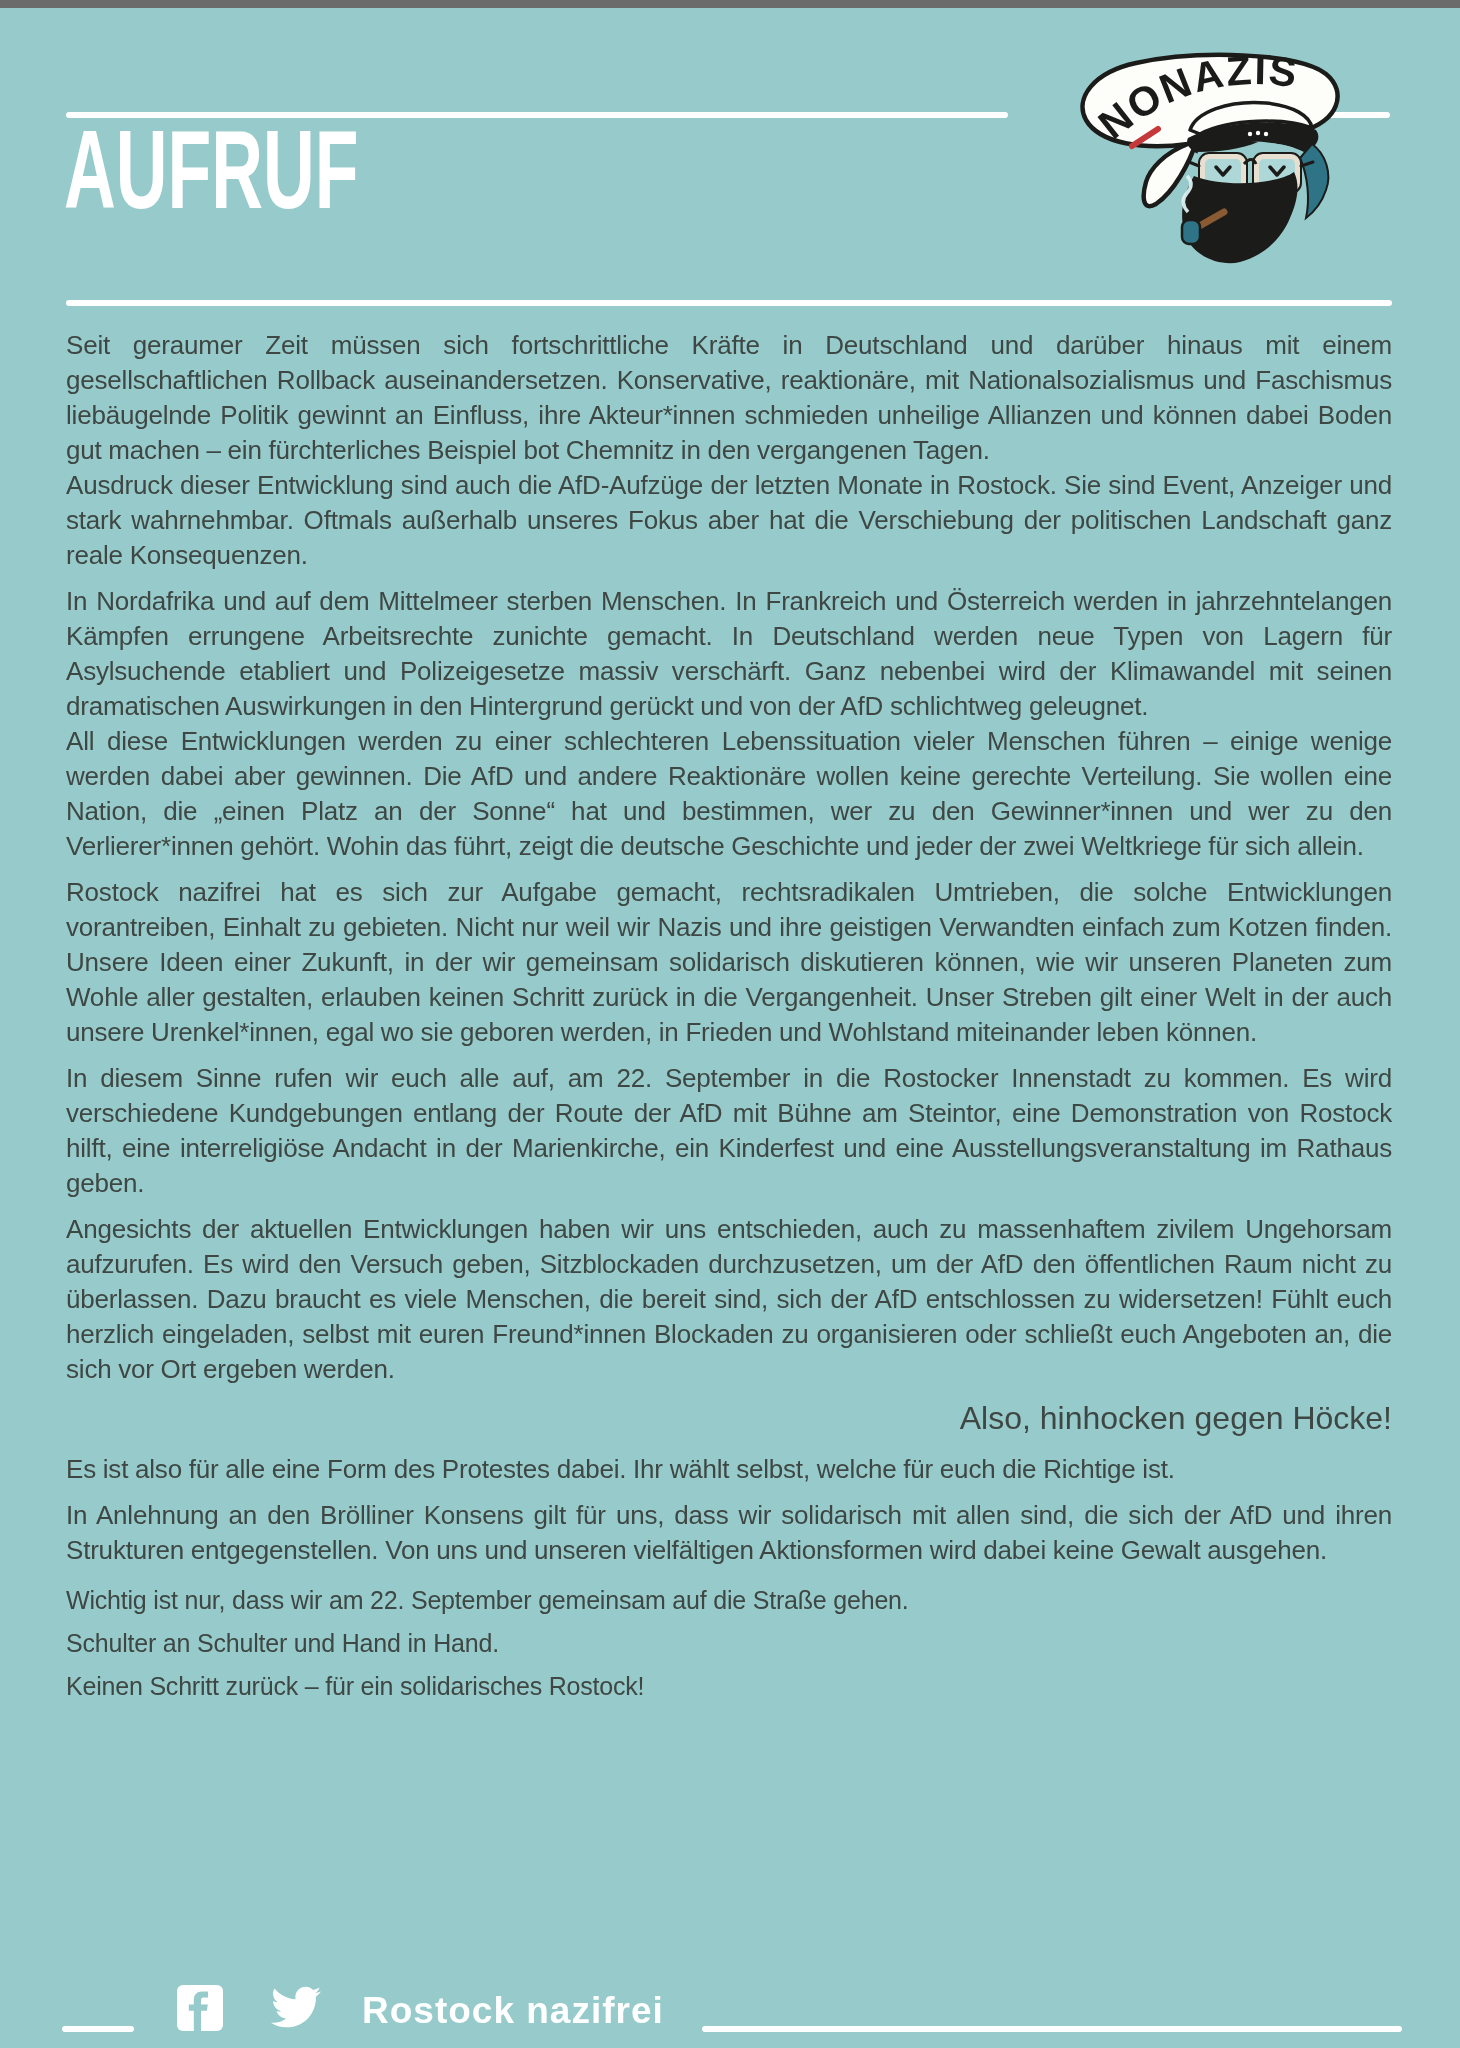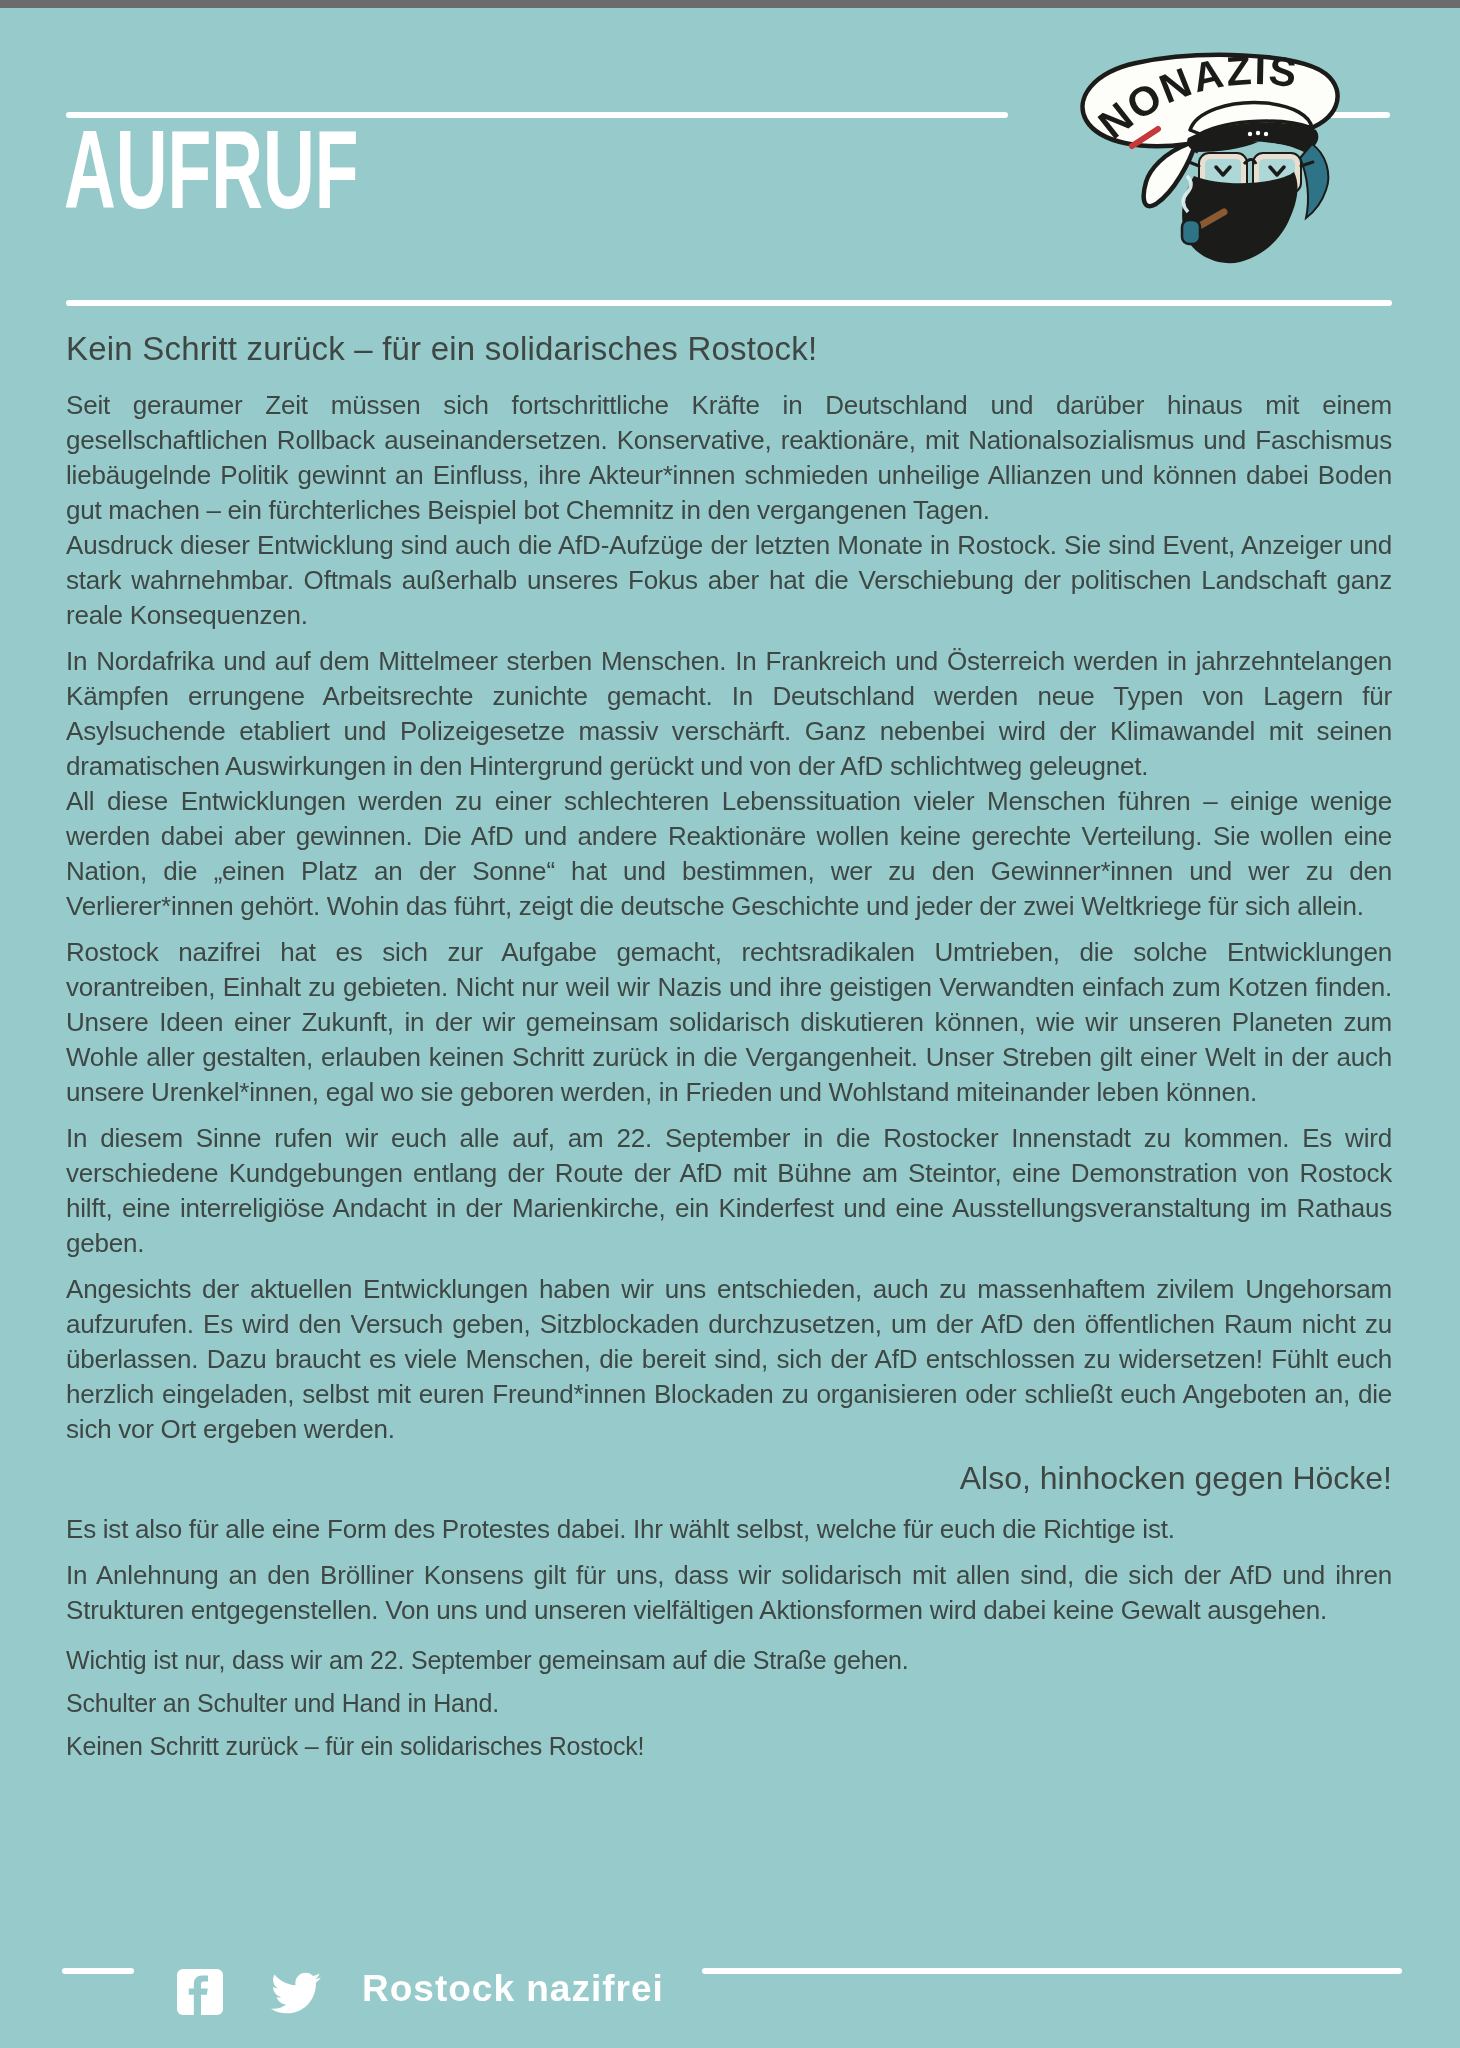--- a/index.html
+++ b/index.html
@@ -35,21 +35,21 @@
   }
   .subheading{
     font-size:32px;font-weight:normal;line-height:40px;
     margin:4px 0 14px 0;
     text-align:right;
   }
   .closing{margin-top:6px;}
   .closing p{margin:0;font-size:25px;line-height:43px;letter-spacing:-0.2px;}
   .footer{
     position:absolute;left:62px;right:58px;top:1960px;height:64px;
-    display:flex;align-items:flex-start;gap:20px;
+    display:flex;align-items:flex-end;gap:20px;
   }
   .fdash{width:72px;height:6px;background:#ffffff;border-radius:3px;margin-right:22px;}
   .fb-icon{width:48px;height:48px;margin-right:24px;flex:none;}
   .tw-icon{width:56px;height:50px;margin-right:18px;flex:none;}
   .brand{
     color:#ffffff;font-size:37px;font-weight:bold;letter-spacing:1px;
     white-space:nowrap;margin-right:18px;
   }
   .fline{flex:1;height:6px;background:#ffffff;border-radius:3px;}
   .bottom-strip{position:absolute;left:0;right:0;bottom:0;height:6px;background:#7eb1b2;}
@@ -99,21 +99,20 @@
     <path d="M122,124 C108,146 106,174 118,192 C130,208 152,214 168,210 C188,205 208,190 218,166 C226,148 228,132 222,120 C206,132 152,136 122,124 Z" fill="#1b1b19"></path>
 
     <path d="M116,160 q-9,-10 -1,-19 q8,-9 0,-17" stroke="#dcefee" stroke-width="3.5" fill="none" opacity="0.95"></path>
     <path d="M152,160 L124,176" stroke="#8a5a33" stroke-width="7" stroke-linecap="round"></path>
     <rect x="110" y="168" width="18" height="24" rx="7" fill="#2e7386" stroke="#1b1b19" stroke-width="2.5"></rect>
   </svg>
 
   <div class="rule rule-under-title"></div>
 
   <div class="content">
-    <h2 class="headline">Kein Schritt zurück – für ein solidarisches Rostock!</h2>
 
     <div class="group">
       <p>Seit geraumer Zeit müssen sich fortschrittliche Kräfte in Deutschland und darüber hinaus mit einem gesellschaftlichen Rollback auseinandersetzen. Konservative, reaktionäre, mit Nationalsozialismus und Faschismus liebäugelnde Politik gewinnt an Einfluss, ihre Akteur*innen schmieden unheilige Allianzen und können dabei Boden gut machen – ein fürchterliches Beispiel bot Chemnitz in den vergangenen Tagen.</p>
       <p>Ausdruck dieser Entwicklung sind auch die AfD-Aufzüge der letzten Monate in Rostock. Sie sind Event, Anzeiger und stark wahrnehmbar. Oftmals außerhalb unseres Fokus aber hat die Verschiebung der politischen Landschaft ganz reale Konsequenzen.</p>
     </div>
 
     <div class="group">
       <p>In Nordafrika und auf dem Mittelmeer sterben Menschen. In Frankreich und Österreich werden in jahrzehntelangen Kämpfen errungene Arbeitsrechte zunichte gemacht. In Deutschland werden neue Typen von Lagern für Asylsuchende etabliert und Polizeigesetze massiv verschärft. Ganz nebenbei wird der Klimawandel mit seinen dramatischen Auswirkungen in den Hintergrund gerückt und von der AfD schlichtweg geleugnet.</p>
       <p>All diese Entwicklungen werden zu einer schlechteren Lebenssituation vieler Menschen führen – einige wenige werden dabei aber gewinnen. Die AfD und andere Reaktionäre wollen keine gerechte Verteilung. Sie wollen eine Nation, die „einen Platz an der Sonne“ hat und bestimmen, wer zu den Gewinner*innen und wer zu den Verlierer*innen gehört. Wohin das führt, zeigt die deutsche Geschichte und jeder der zwei Weltkriege für sich allein.</p>
     </div>

